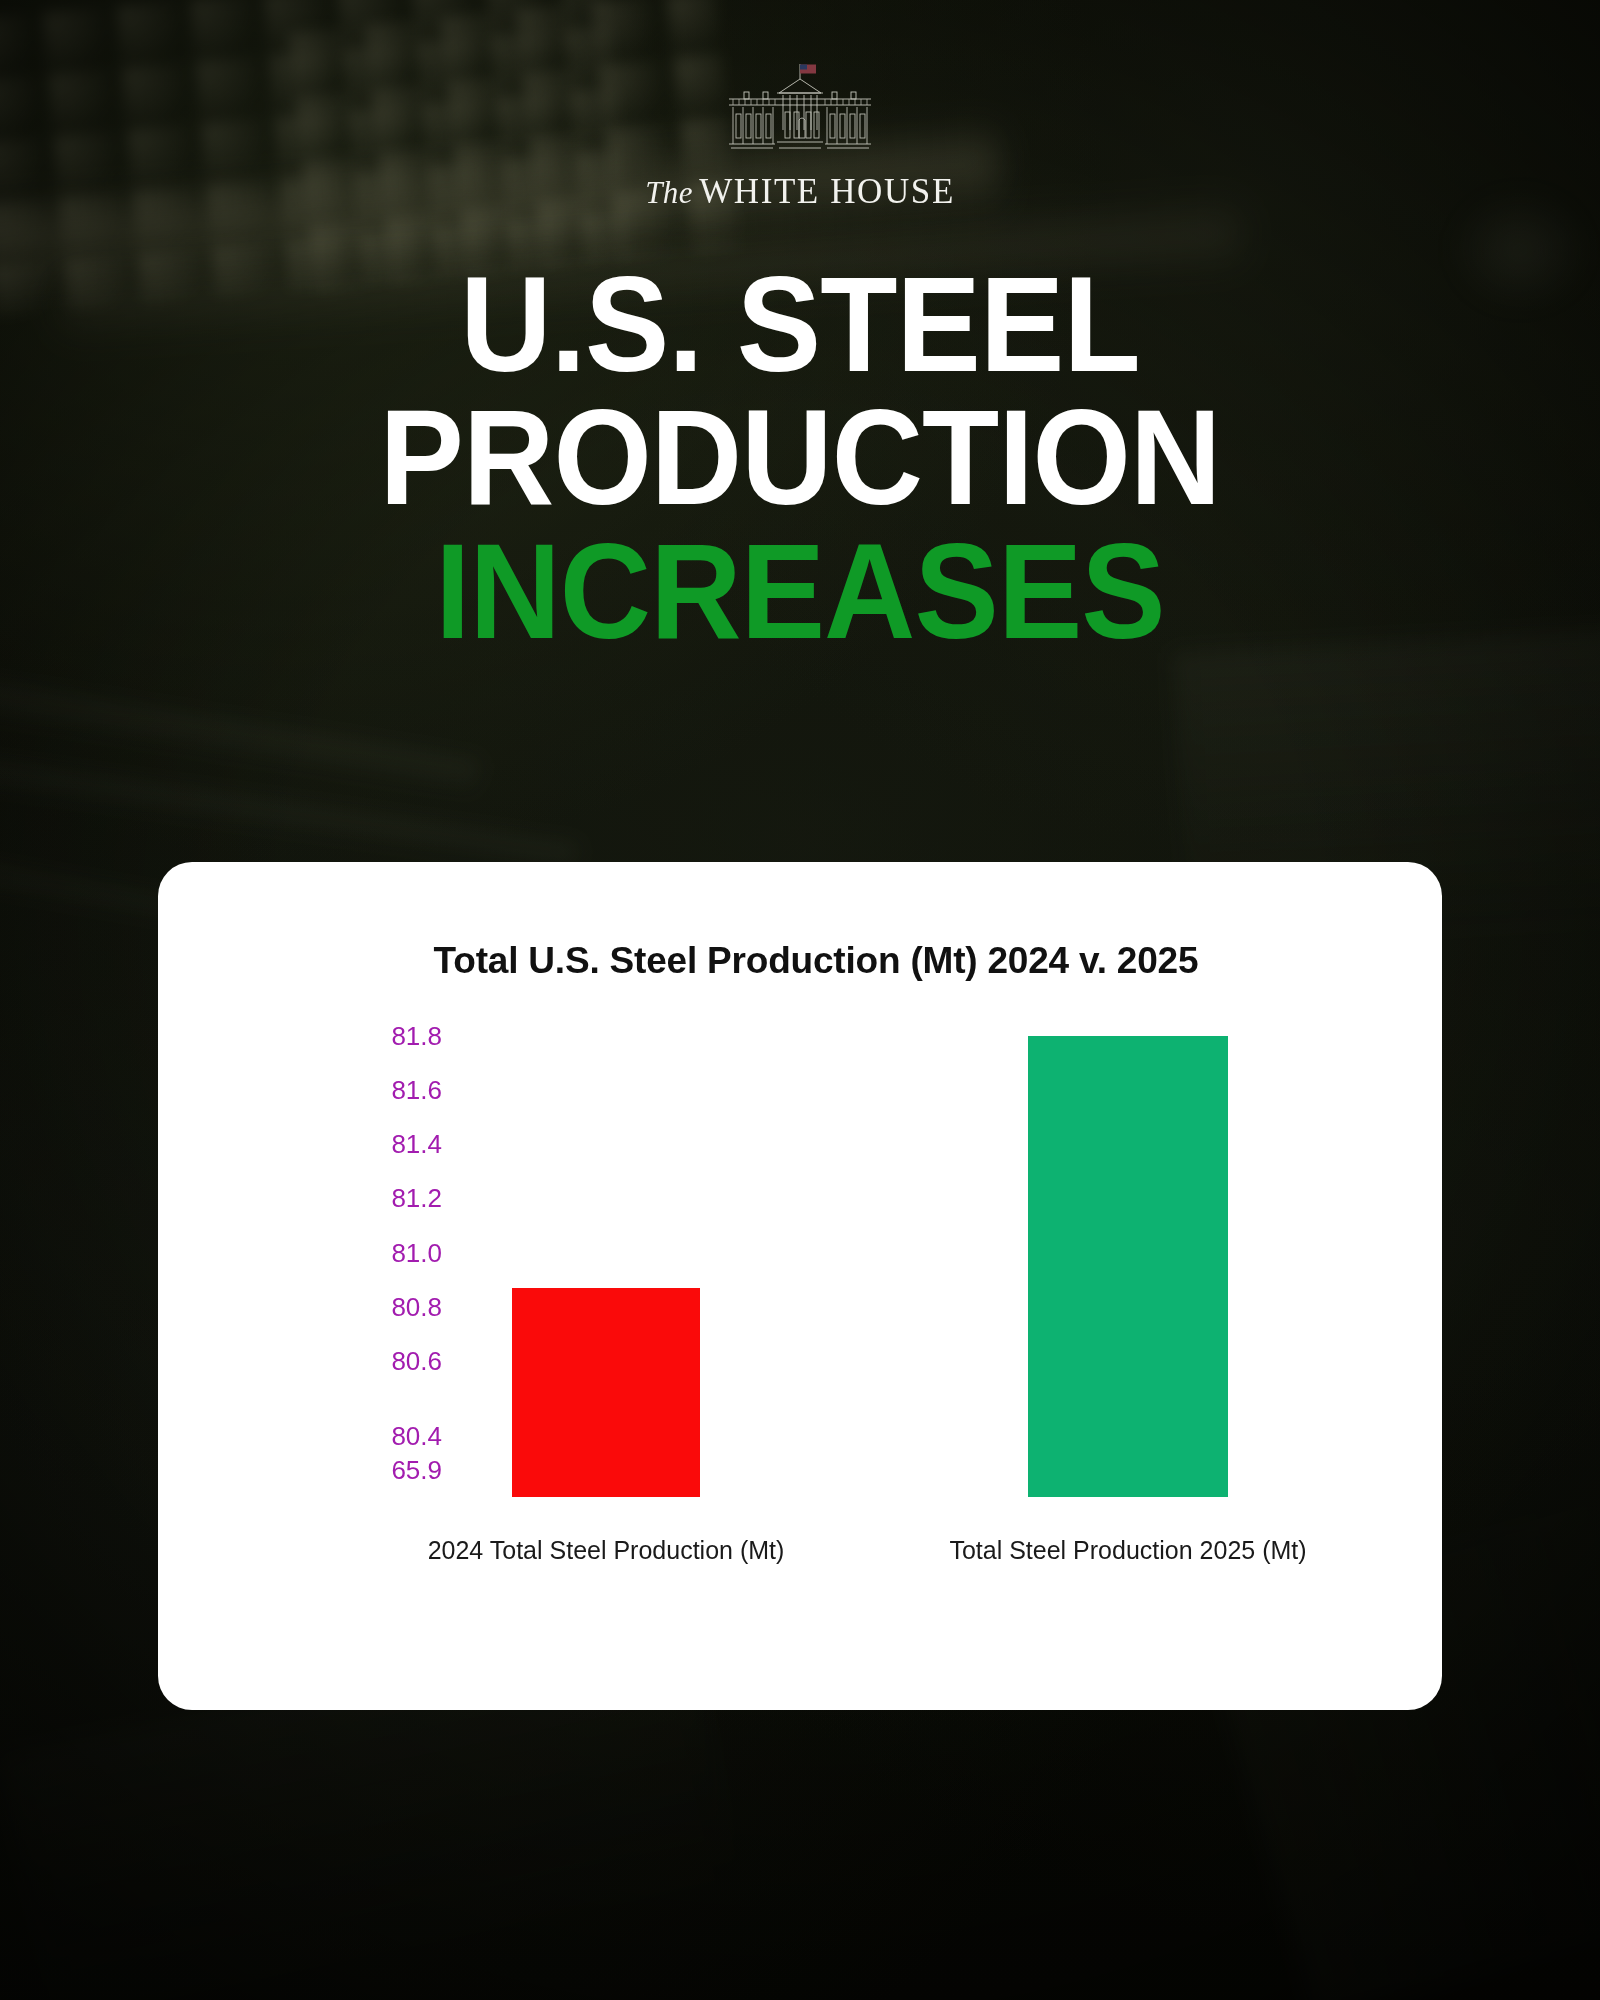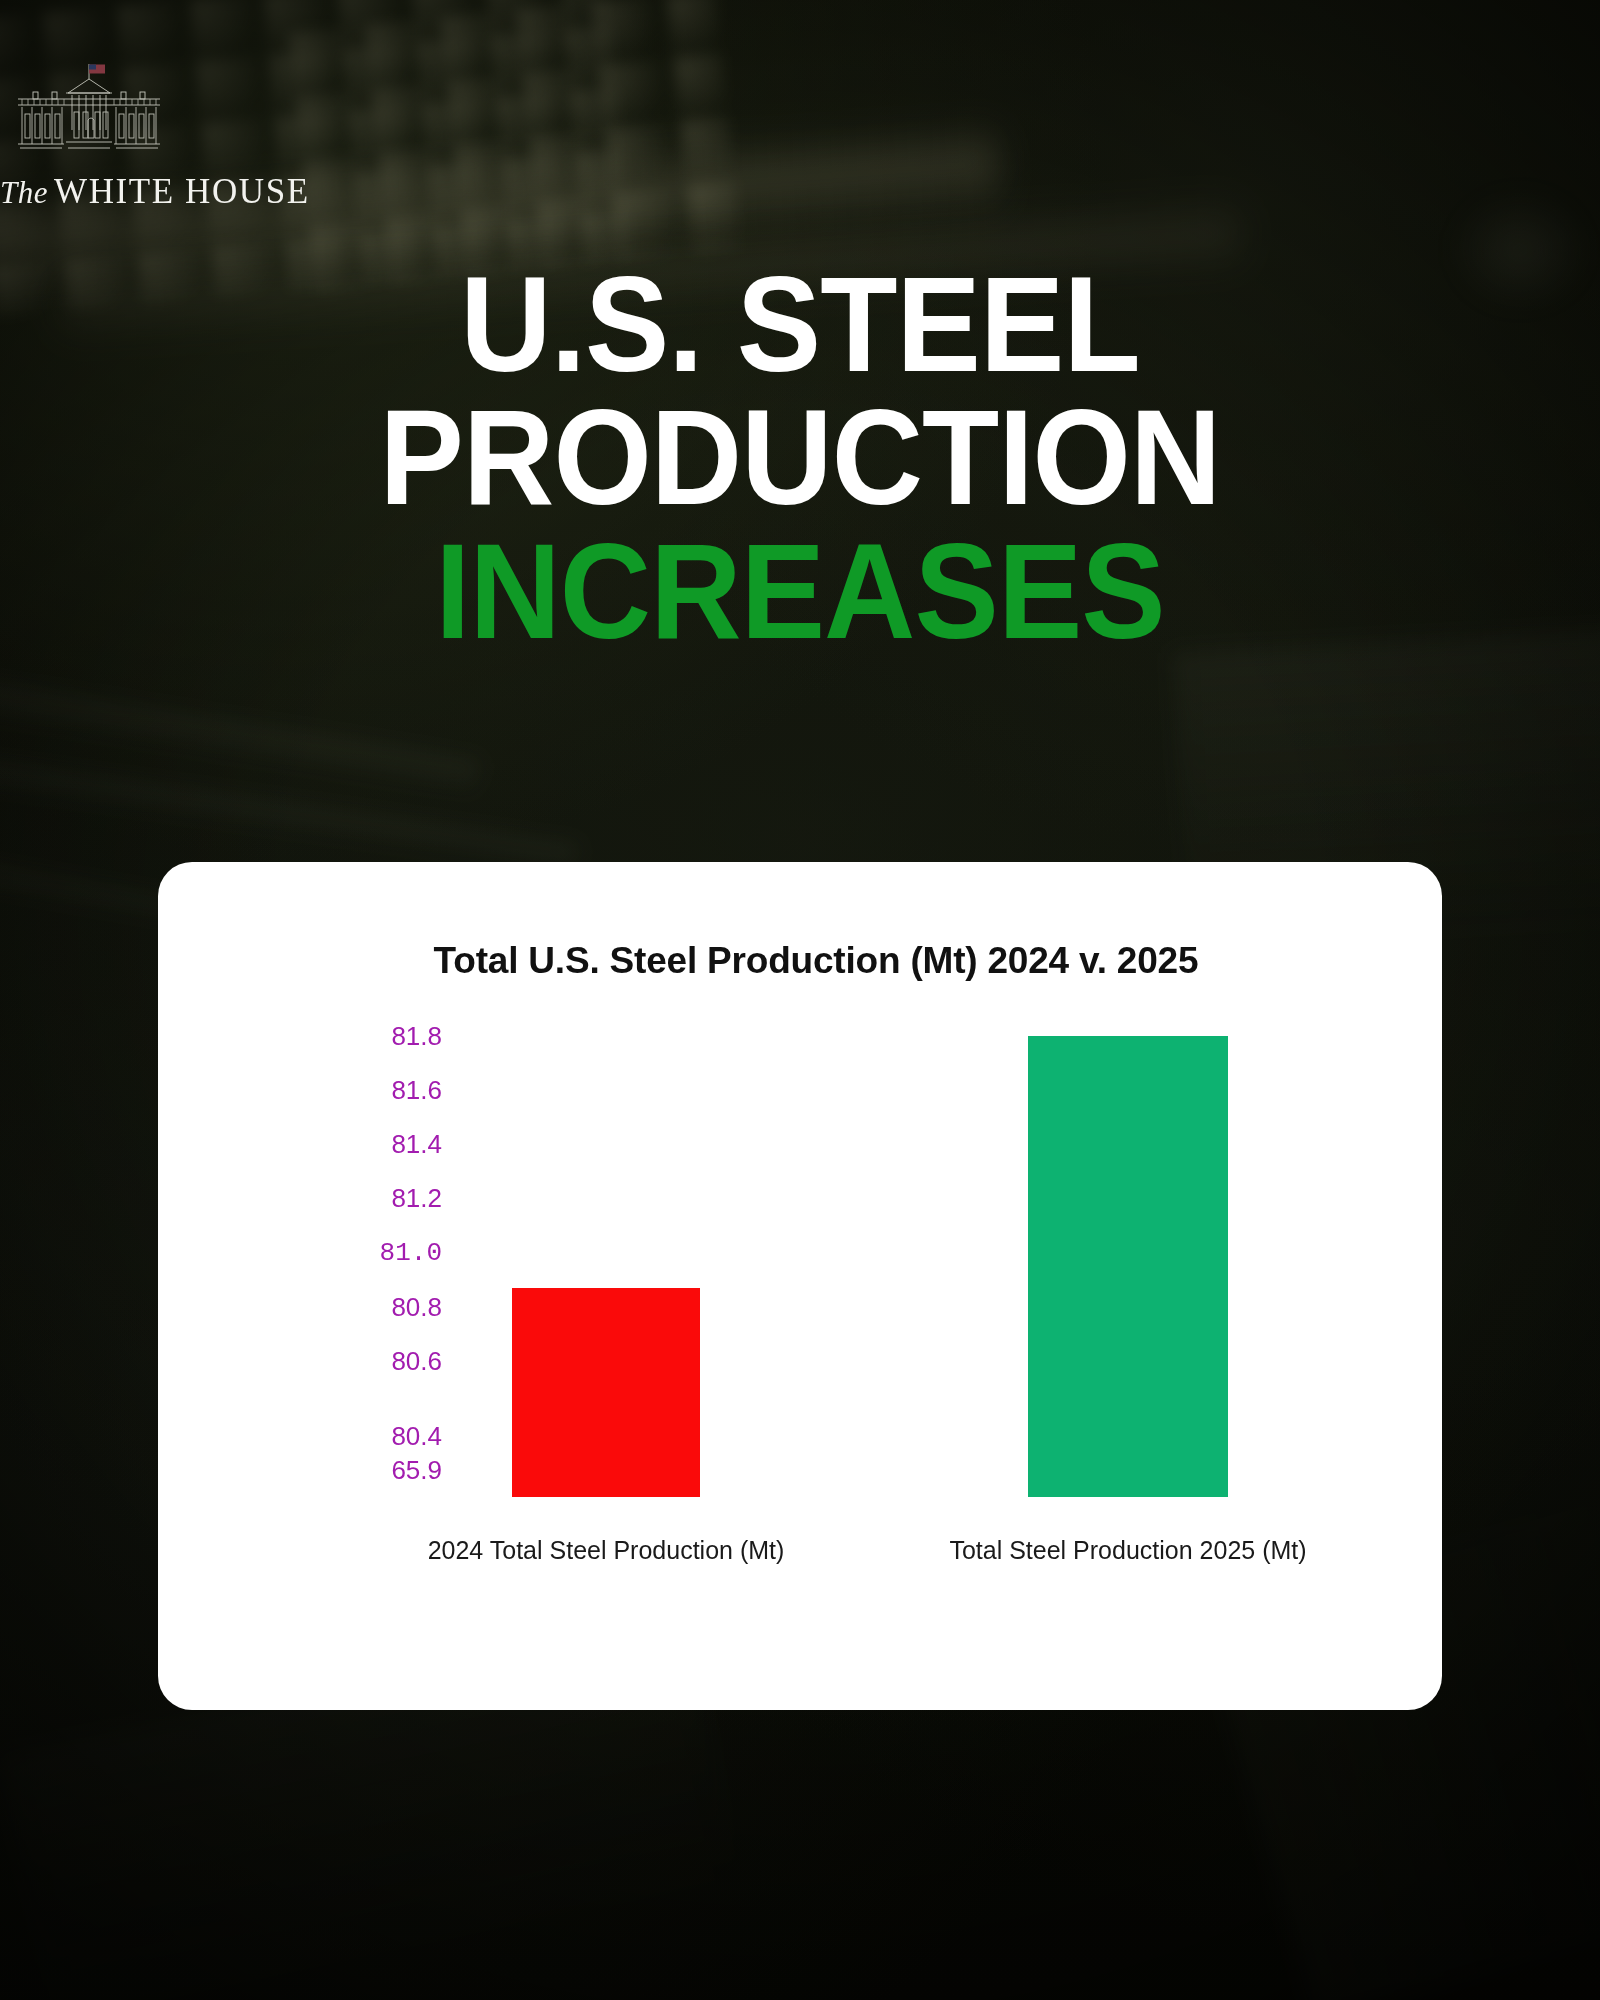--- a/index.html
+++ b/index.html
@@ -96,21 +96,21 @@
     position: absolute; inset: 0;
     background: radial-gradient(ellipse 78% 62% at 50% 46%, rgba(0,0,0,0) 40%, rgba(0,0,0,0.62) 100%);
   }
 
   
   .brand {
     position: absolute;
     top: 62px; left: 0; right: 0;
     display: flex;
     flex-direction: column;
-    align-items: flex-start;
+    align-items: center;
     z-index: 5;
   }
   .wh-logo { display: block; }
   .wh-wordmark {
     margin-top: 14px;
     font-family: "Liberation Serif", serif;
     color: #f2f2ee;
     font-size: 35px;
     letter-spacing: 1.6px;
     white-space: nowrap;
@@ -332,21 +332,21 @@
 
   <div class="chart-card">
     <div class="chart-title">Total U.S. Steel Production (Mt) 2024 v. 2025</div>
 
     <div class="plot">
       <div id="yticks">
           <div class="ytick" style="top: 13.5714px;">81.8</div>
           <div class="ytick" style="top: 67.8571px;">81.6</div>
           <div class="ytick" style="top: 122.143px;">81.4</div>
           <div class="ytick" style="top: 176.429px;">81.2</div>
-          <div class="ytick" style="top: 230.714px; font-family: Liberation Mono, monospace;">81.0</div>
+          <div class="ytick" style="top: 230.714px;">81.0</div>
           <div class="ytick" style="top: 285px;">80.8</div>
           <div class="ytick" style="top: 339.286px;">80.6</div>
           <div class="ytick" style="top: 393.571px; margin-top: 20px;">80.4</div>
           <div class="ytick" style="top: 447.857px;">65.9</div>
         </div>
       <div class="bars" id="bars">
         <div class="bar bar-2024" id="bar0" style="height: 209px; background: rgb(250, 10, 10);"></div>
         <div class="bar bar-2025" id="bar1" style="height: 461.429px; background: rgb(13, 178, 113);"></div>
       </div>
       <div class="xlabels">

